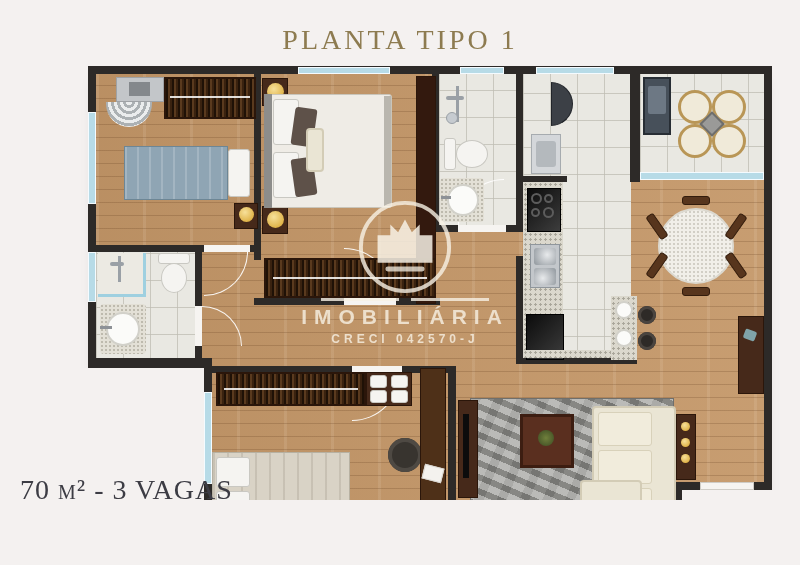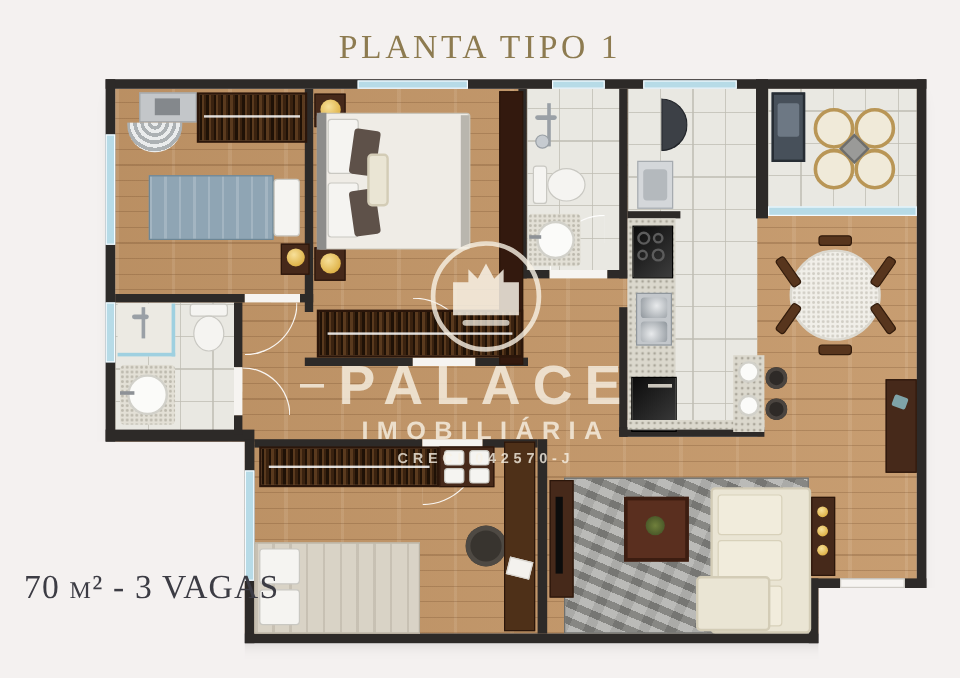--- a/index.html
+++ b/index.html
@@ -1,17 +1,17 @@
 <!DOCTYPE html>
 <html><head>
 <meta charset="utf-8">
 <style>
   html,body{margin:0;padding:0;}
   body{font-family:"Liberation Sans",sans-serif;background:#f4f1f0;}
-  .stage{position:relative;width:800px;height:565px;background:#f4f1f0;overflow:hidden;}
+  .stage{position:relative;width:800px;height:500px;background:#f4f1f0;overflow:hidden;}
   .abs{position:absolute;}
   
   .wood{background-color:#c49768;
     background-image:
       repeating-linear-gradient(0deg, rgba(92,55,25,.22) 0 1px, rgba(0,0,0,0) 1px 13px),
       repeating-linear-gradient(90deg, rgba(255,244,230,.10) 0 3px, rgba(0,0,0,0) 3px 47px),
       linear-gradient(90deg, rgba(0,0,0,.05), rgba(255,255,255,.06));}
   .tile{background-color:#e9e8e2;
     background-image:
       repeating-linear-gradient(0deg, rgba(190,188,178,.75) 0 1px, rgba(0,0,0,0) 1px 27px),
@@ -232,21 +232,20 @@
   <div class="abs goldlamp" style="left:681px;top:454px;width:9px;height:9px;"></div>
 
   <div class="abs wm" style="left:250px;top:198px;width:310px;">
     <svg width="98" height="98" viewBox="0 0 100 100" style="display:block;margin:0 auto;">
       <circle cx="50" cy="50" r="45" fill="none" stroke="rgba(247,241,229,.8)" stroke-width="4"></circle>
       <polygon points="22,66 22,38 35,38 35,27 43,35 50,22 57,35 65,27 65,38 78,38 78,66" fill="rgba(247,241,229,.85)"></polygon>
       <rect x="30" y="70" width="40" height="5" rx="2.5" fill="rgba(247,241,229,.75)"></rect>
     </svg>
     <div class="wm-row" style="margin-top:2px;">
       <div class="wm-line"></div>
-      <div class="wm-brand">PALACE</div>
       <div class="wm-line"></div>
     </div>
     <div class="wm-sub">IMOBILIÁRIA</div>
     <div class="wm-lic">CRECI 042570-J</div>
   </div>
 
   <div class="abs area-label" style="left:20px;top:474px;">70 m² - 3 VAGAS</div>
 
 </div>
 

